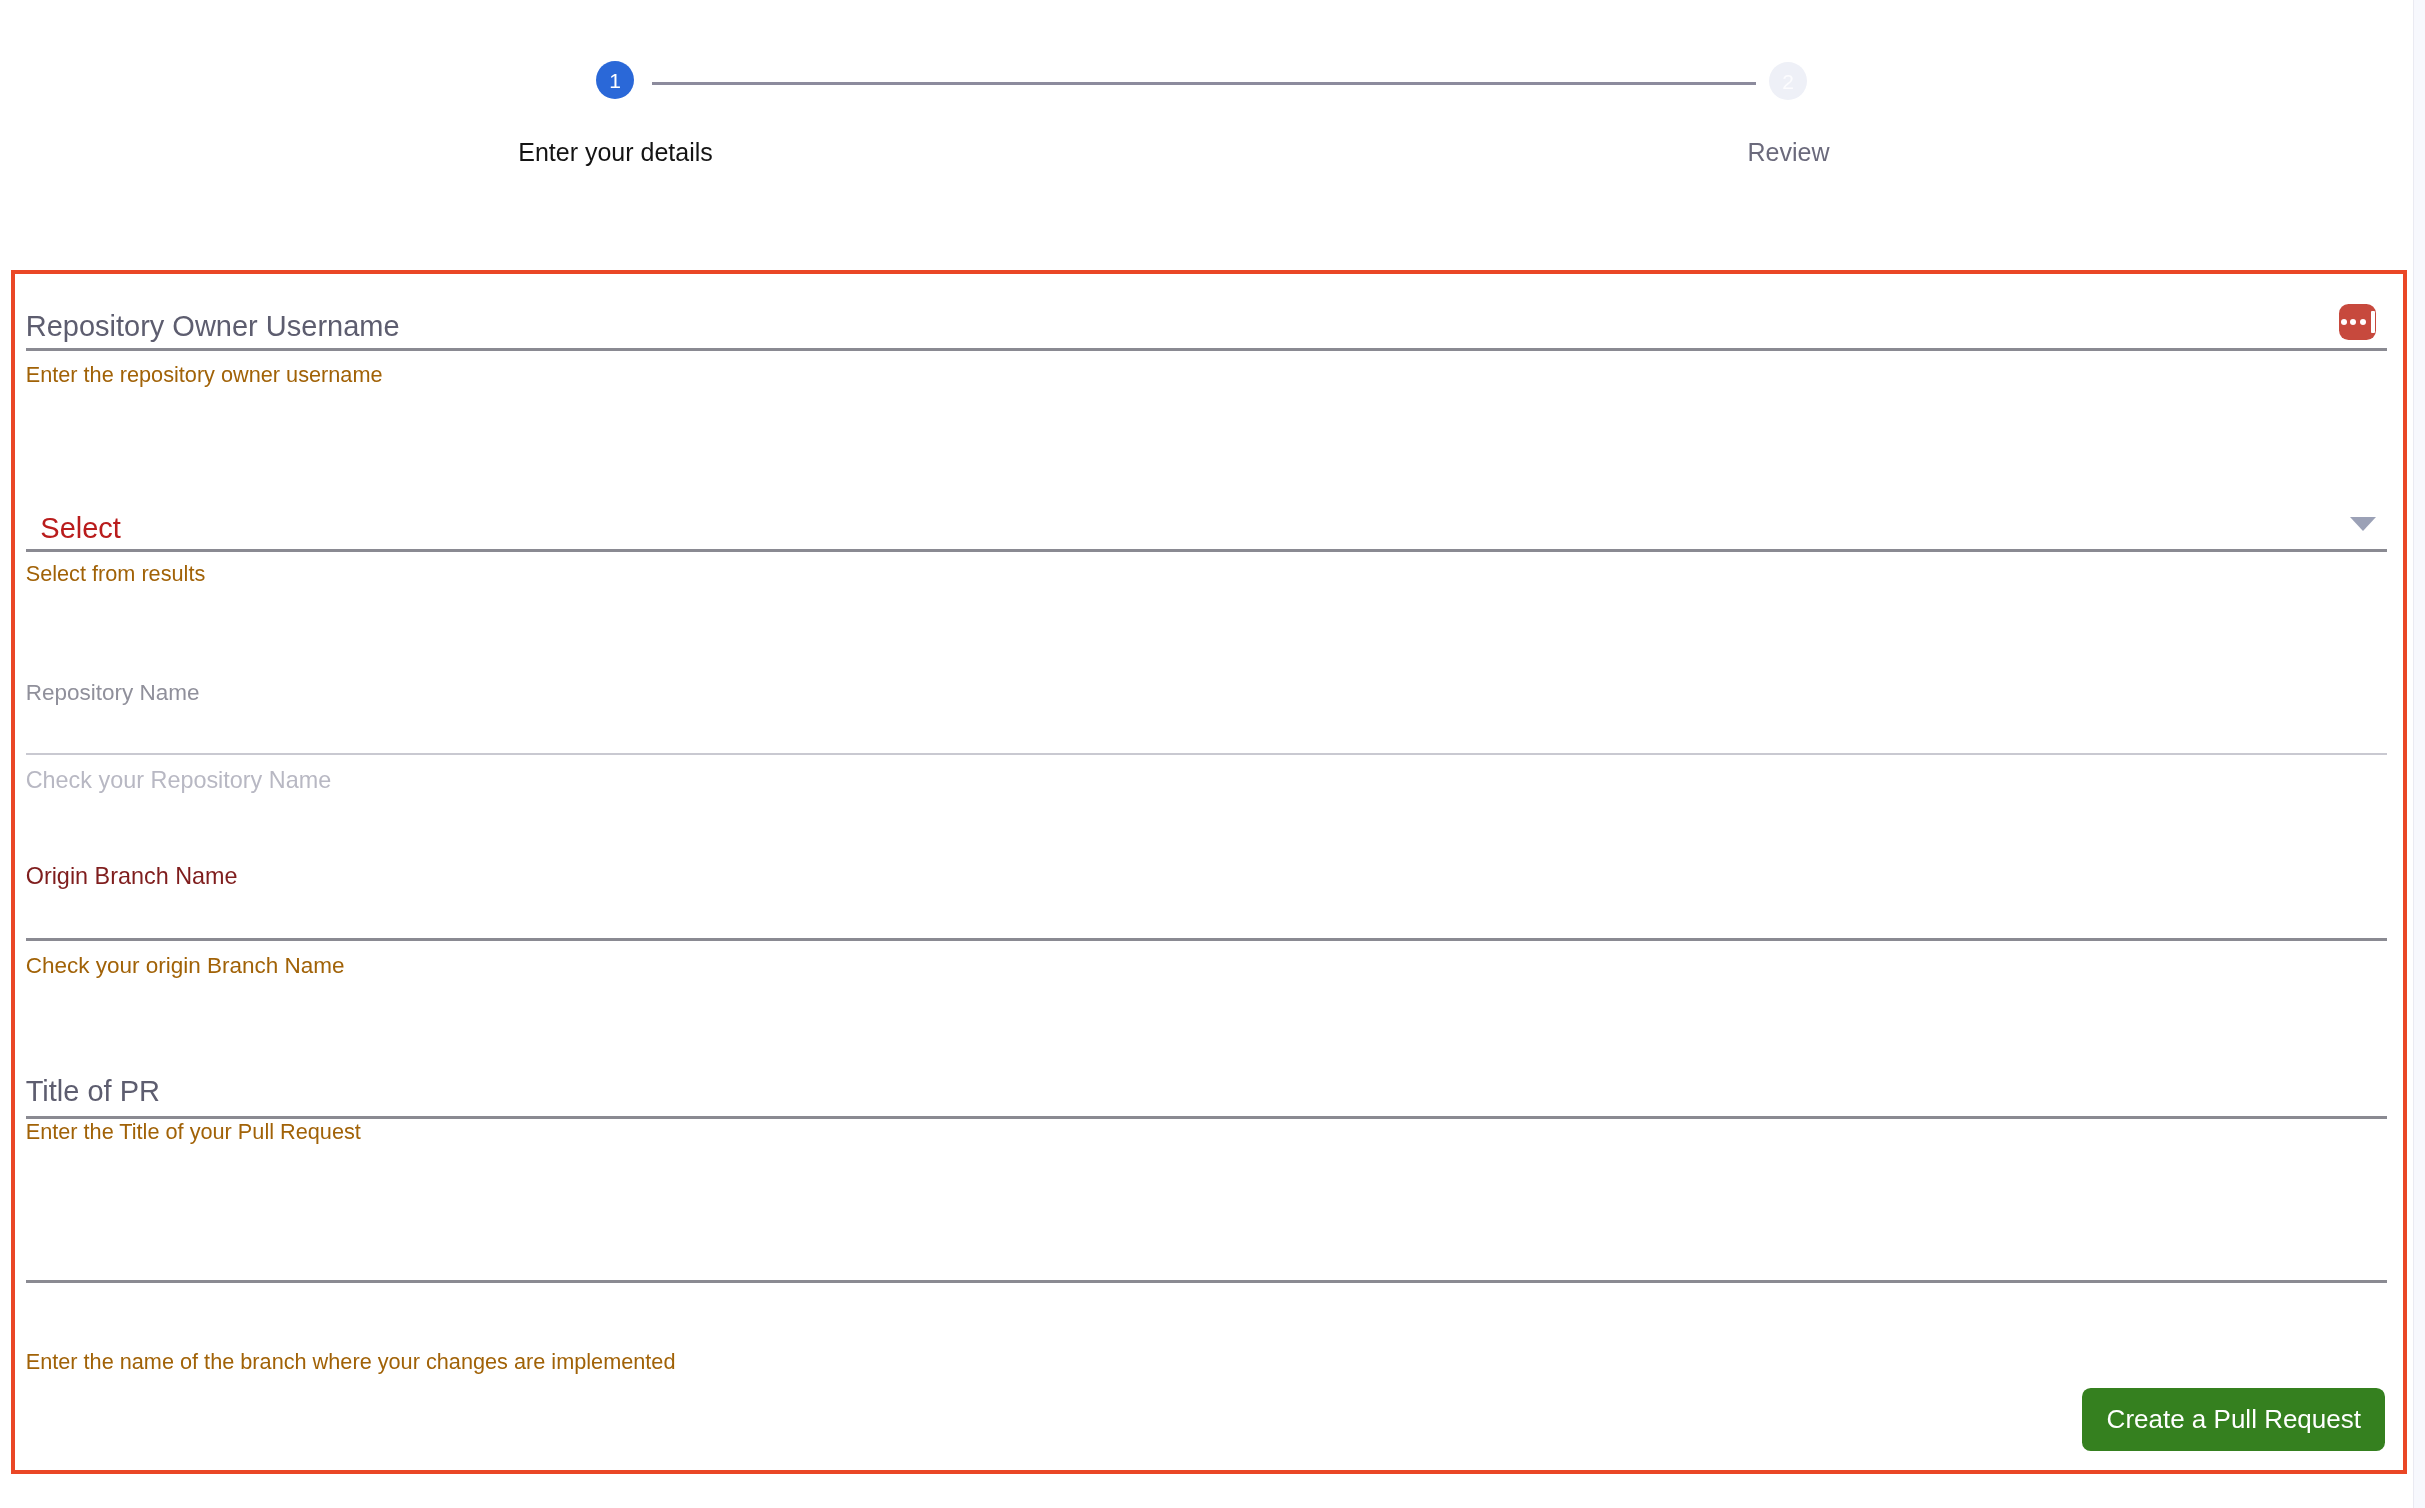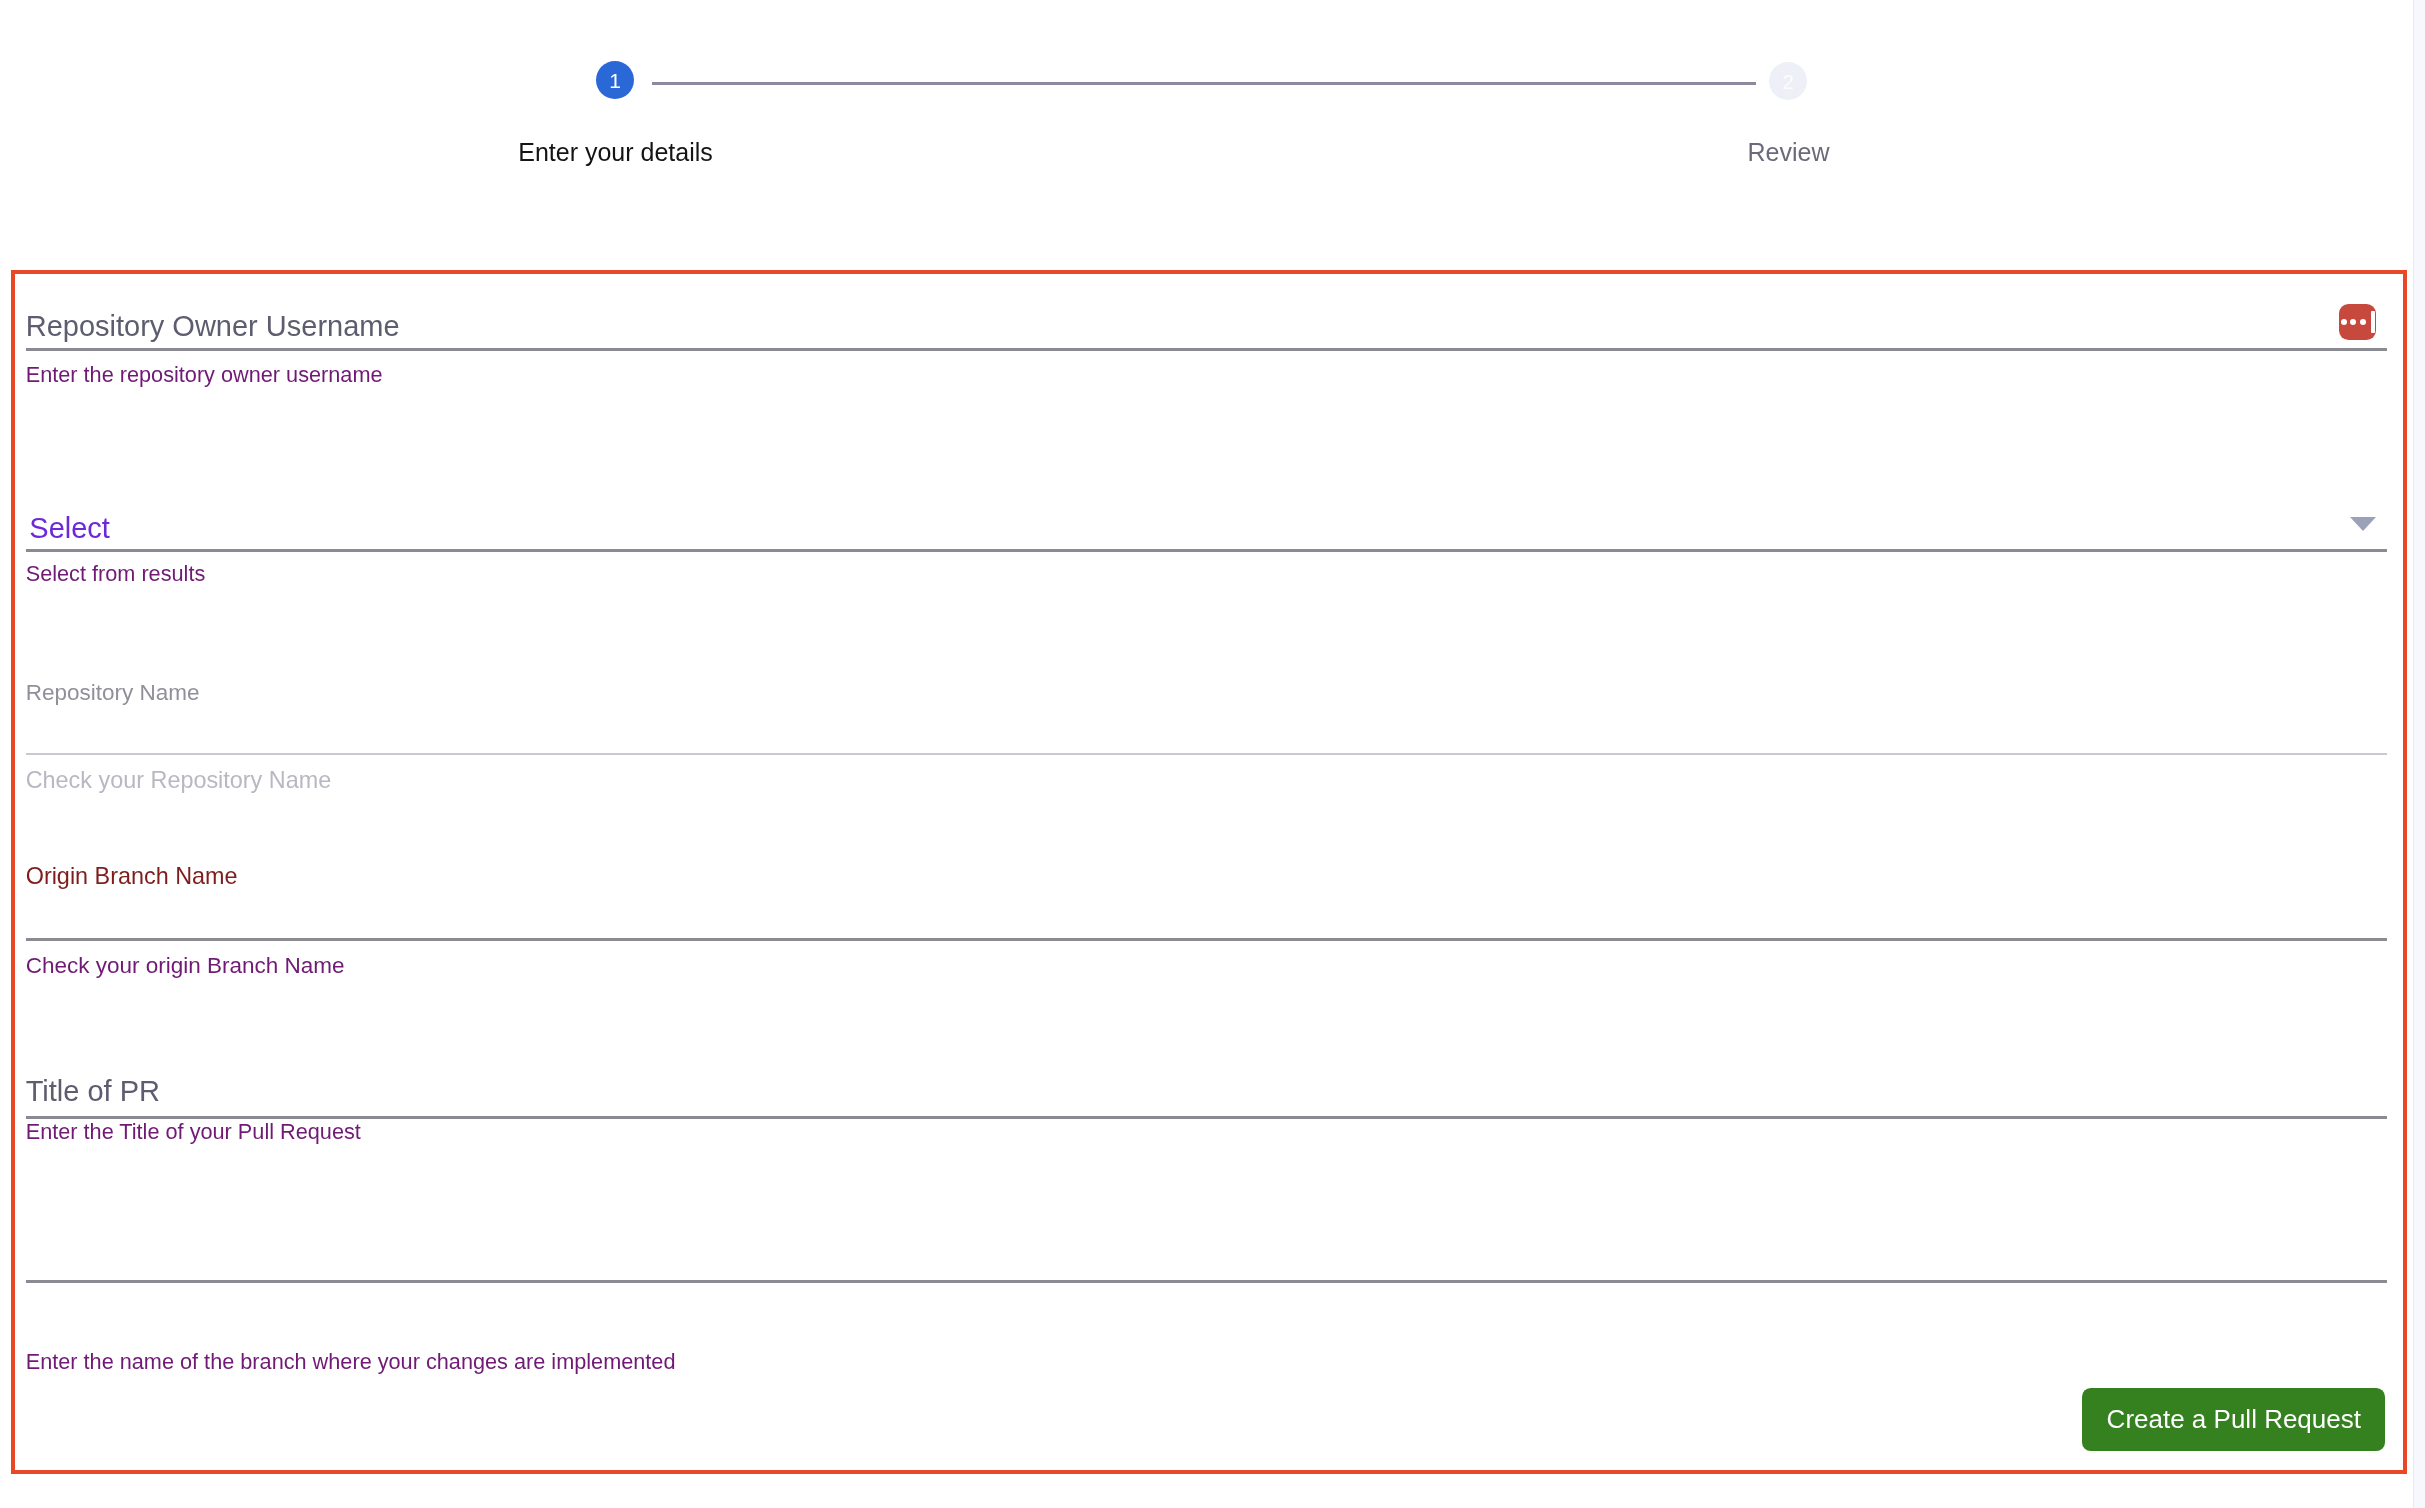--- a/index.html
+++ b/index.html
@@ -31,24 +31,24 @@
     padding:0;font-family:inherit;}
   .big-input{width:2289px;height:43px;font-size:29px;color:#1d4ed8;}
   .big-input::placeholder{color:#5d5d6f;opacity:1;}
   #owner-input{top:31px;}
   #title-input{top:796px;}
   #branch-input{top:959px;}
   .mid-input{width:2349px;height:42px;font-size:26px;color:#3c3c46;}
   #repo-input{top:433px;}
   #origin-input{top:617px;}
 
-  #select-row{position:absolute;left:14px;top:233px;width:2306px;height:43px;
-    display:flex;align-items:center;font-size:29px;color:#6d28d9;cursor:pointer;}
+  #select-row{position:absolute;left:25px;top:233px;width:2306px;height:43px;
+    display:flex;align-items:center;font-size:29px;color:#b91c1c;cursor:pointer;}
 
-  .helper{position:absolute;left:10.4px;font-size:21.7px;color:#701a75;line-height:1.25;}
+  .helper{position:absolute;left:10.4px;font-size:21.7px;color:#a16207;line-height:1.25;}
   #owner-helper{top:87px;}
   #select-helper{top:286px;}
   #repo-helper{top:492px;font-size:23.4px;color:#b8b8c3;}
   #origin-helper{top:678px;font-size:22.5px;}
   #title-helper{top:844px;}
   #branch-helper{top:1074px;}
 
   .small-label{position:absolute;left:10.4px;line-height:1.2;}
   #repo-label{top:405px;font-size:22.5px;color:#90909b;}
   #origin-label{top:588px;font-size:23.4px;color:#7f1d1d;}

